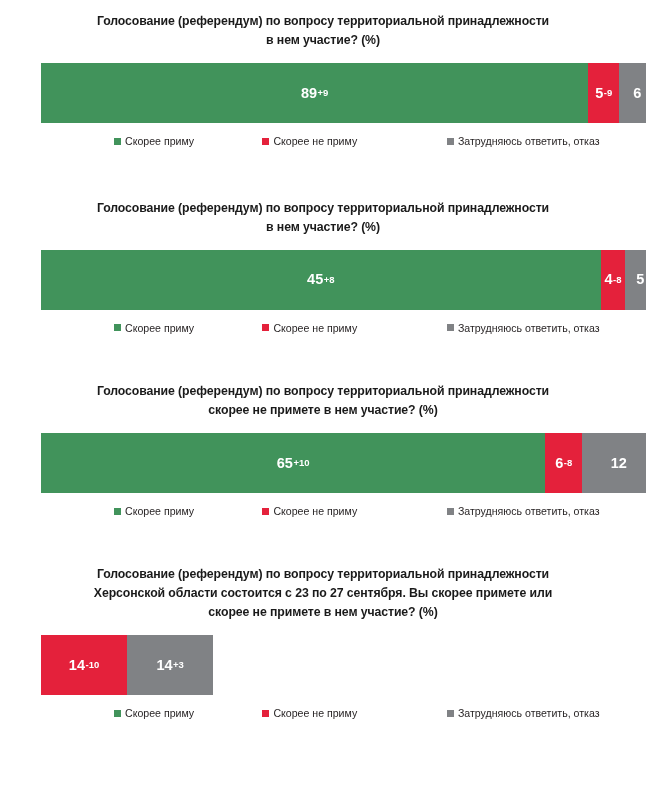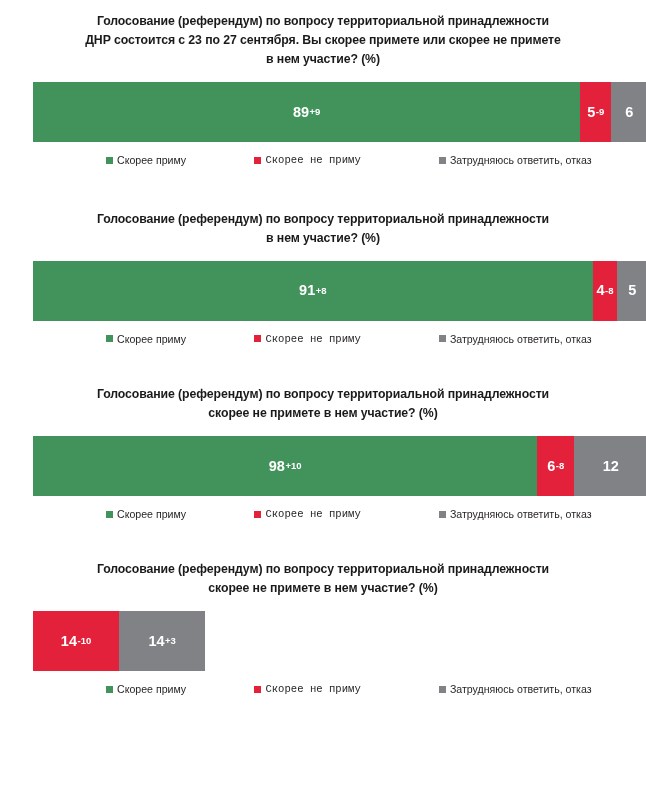--- a/index.html
+++ b/index.html
@@ -18,21 +18,21 @@
   .page {
     width: 646px;
     height: 800px;
     position: relative;
     background: #ffffff;
     box-sizing: border-box;
   }
   .chart-block {
     width: 646px;
     box-sizing: border-box;
-    padding: 8px;
+    padding: 16px;
   }
   .chart-title {
     text-align: center;
     font-weight: bold;
     font-size: 12.3px;
     line-height: 19px;
     letter-spacing: -0.1px;
     color: #1a1a1a;
     padding: 0 44px;
     box-sizing: border-box;
@@ -88,21 +88,21 @@
   }
   .legend-item {
     display: flex;
     align-items: center;
     font-size: 10.6px;
     color: #231f20;
     white-space: nowrap;
     line-height: 1;
   }
   .li-1 { width: 36%; padding-left: 73px; box-sizing: border-box; }
-  .li-2 { width: 30%; font-family: Liberation Mono, monospace; }
+  .li-2 { width: 30%; }
   .li-3 { width: 34%; }
   .legend-swatch {
     width: 7px;
     height: 7px;
     margin-right: 4px;
     flex: 0 0 auto;
     display: inline-block;
   }
   .sw-green { background: #41935B; }
   .sw-red   { background: #E4213B; }
@@ -116,21 +116,20 @@
   .title-gap { height: 13px; }
 </style>
 </head>
 <body>
 
 <div class="page">
 
   <div class="chart-block" id="block-0">
     <div class="chart-title">
       <span class="tline">Голосование (референдум) по вопросу территориальной принадлежности</span>
-      <span class="tline">ДНР состоится с 23 по 27 сентября. Вы скорее примете или скорее не примете</span>
       <span class="tline">в нем участие? (%)</span>
     </div>
     <div class="title-gap"></div>
     <div class="bar-wrap">
       <div class="bar">
         <div class="seg seg-green" style="width:89%">
           <span class="val">89</span>
             <sup>+9</sup>
         </div>
         <div class="seg seg-red" style="width:5%">
@@ -161,21 +160,21 @@
 
   <div class="chart-block" id="block-1">
     <div class="chart-title">
       <span class="tline">Голосование (референдум) по вопросу территориальной принадлежности</span>
       <span class="tline">в нем участие? (%)</span>
     </div>
     <div class="title-gap"></div>
     <div class="bar-wrap">
       <div class="bar">
         <div class="seg seg-green" style="width:91%">
-          <span class="val">91</span>
+          <span class="val">45</span>
             <sup>+8</sup>
         </div>
         <div class="seg seg-red" style="width:4%">
           <span class="val">4</span>
             <sup>-8</sup>
         </div>
         <div class="seg seg-gray" style="width:5%">
           <span class="val">5</span>
             <sup></sup>
         </div>
@@ -199,21 +198,21 @@
 
   <div class="chart-block" id="block-2">
     <div class="chart-title">
       <span class="tline">Голосование (референдум) по вопросу территориальной принадлежности</span>
       <span class="tline">скорее не примете в нем участие? (%)</span>
     </div>
     <div class="title-gap"></div>
     <div class="bar-wrap">
       <div class="bar">
         <div class="seg seg-green" style="width:82%">
-          <span class="val">98</span>
+          <span class="val">65</span>
             <sup>+10</sup>
         </div>
         <div class="seg seg-red" style="width:6%">
           <span class="val">6</span>
             <sup>-8</sup>
         </div>
         <div class="seg seg-gray" style="width:12%">
           <span class="val">12</span>
             <sup></sup>
         </div>
@@ -231,20 +230,21 @@
       <div class="legend-item li-3">
         <span class="legend-swatch sw-gray"></span>
         <span>Затрудняюсь ответить, отказ</span>
       </div>
     </div>
   </div>
 
   <div class="chart-block" id="block-3">
     <div class="chart-title">
       <span class="tline">Голосование (референдум) по вопросу территориальной принадлежности</span>
+      <span class="tline">Херсонской области состоится с 23 по 27 сентября. Вы скорее примете или</span>
       <span class="tline">скорее не примете в нем участие? (%)</span>
     </div>
     <div class="title-gap"></div>
     <div class="bar-wrap">
       <div class="bar">
         <div class="seg seg-red" style="width:14%">
           <span class="val">14</span>
             <sup>-10</sup>
         </div>
         <div class="seg seg-gray" style="width:14%">

